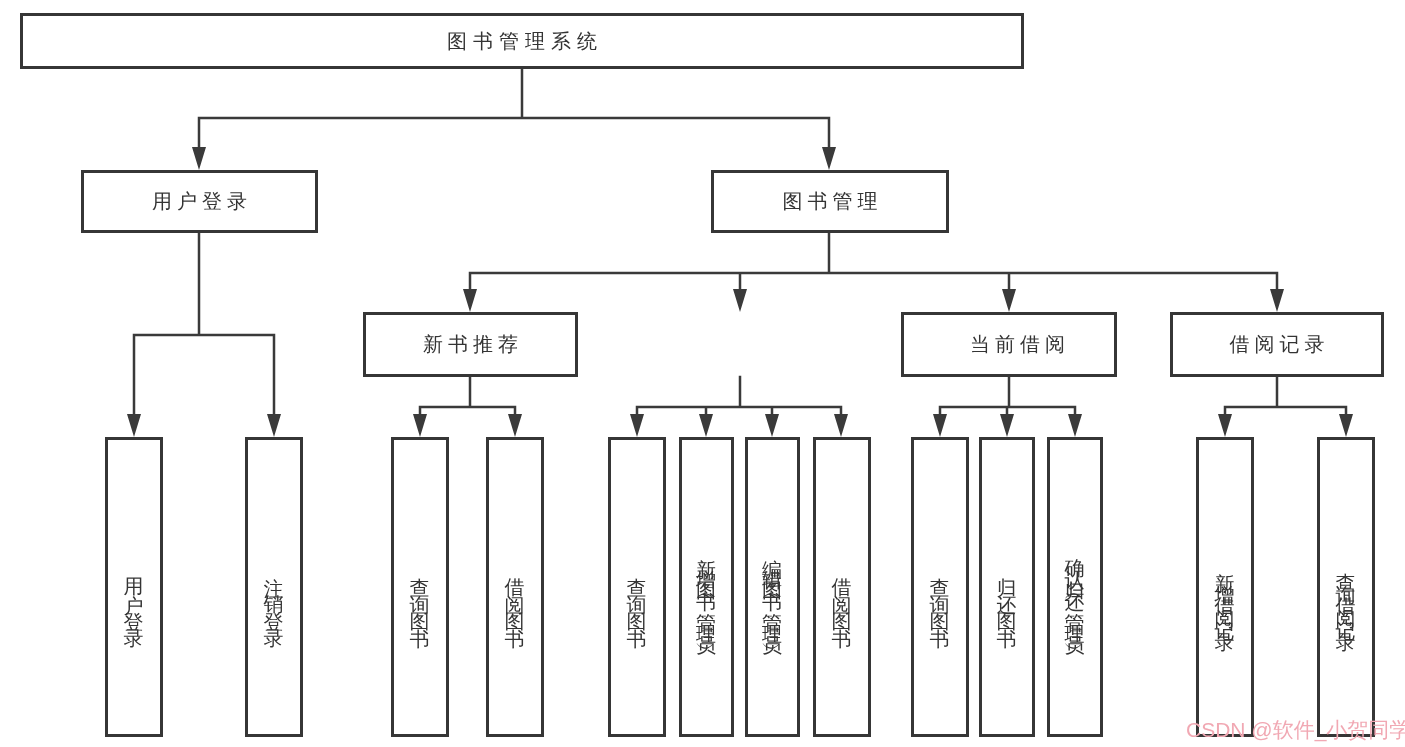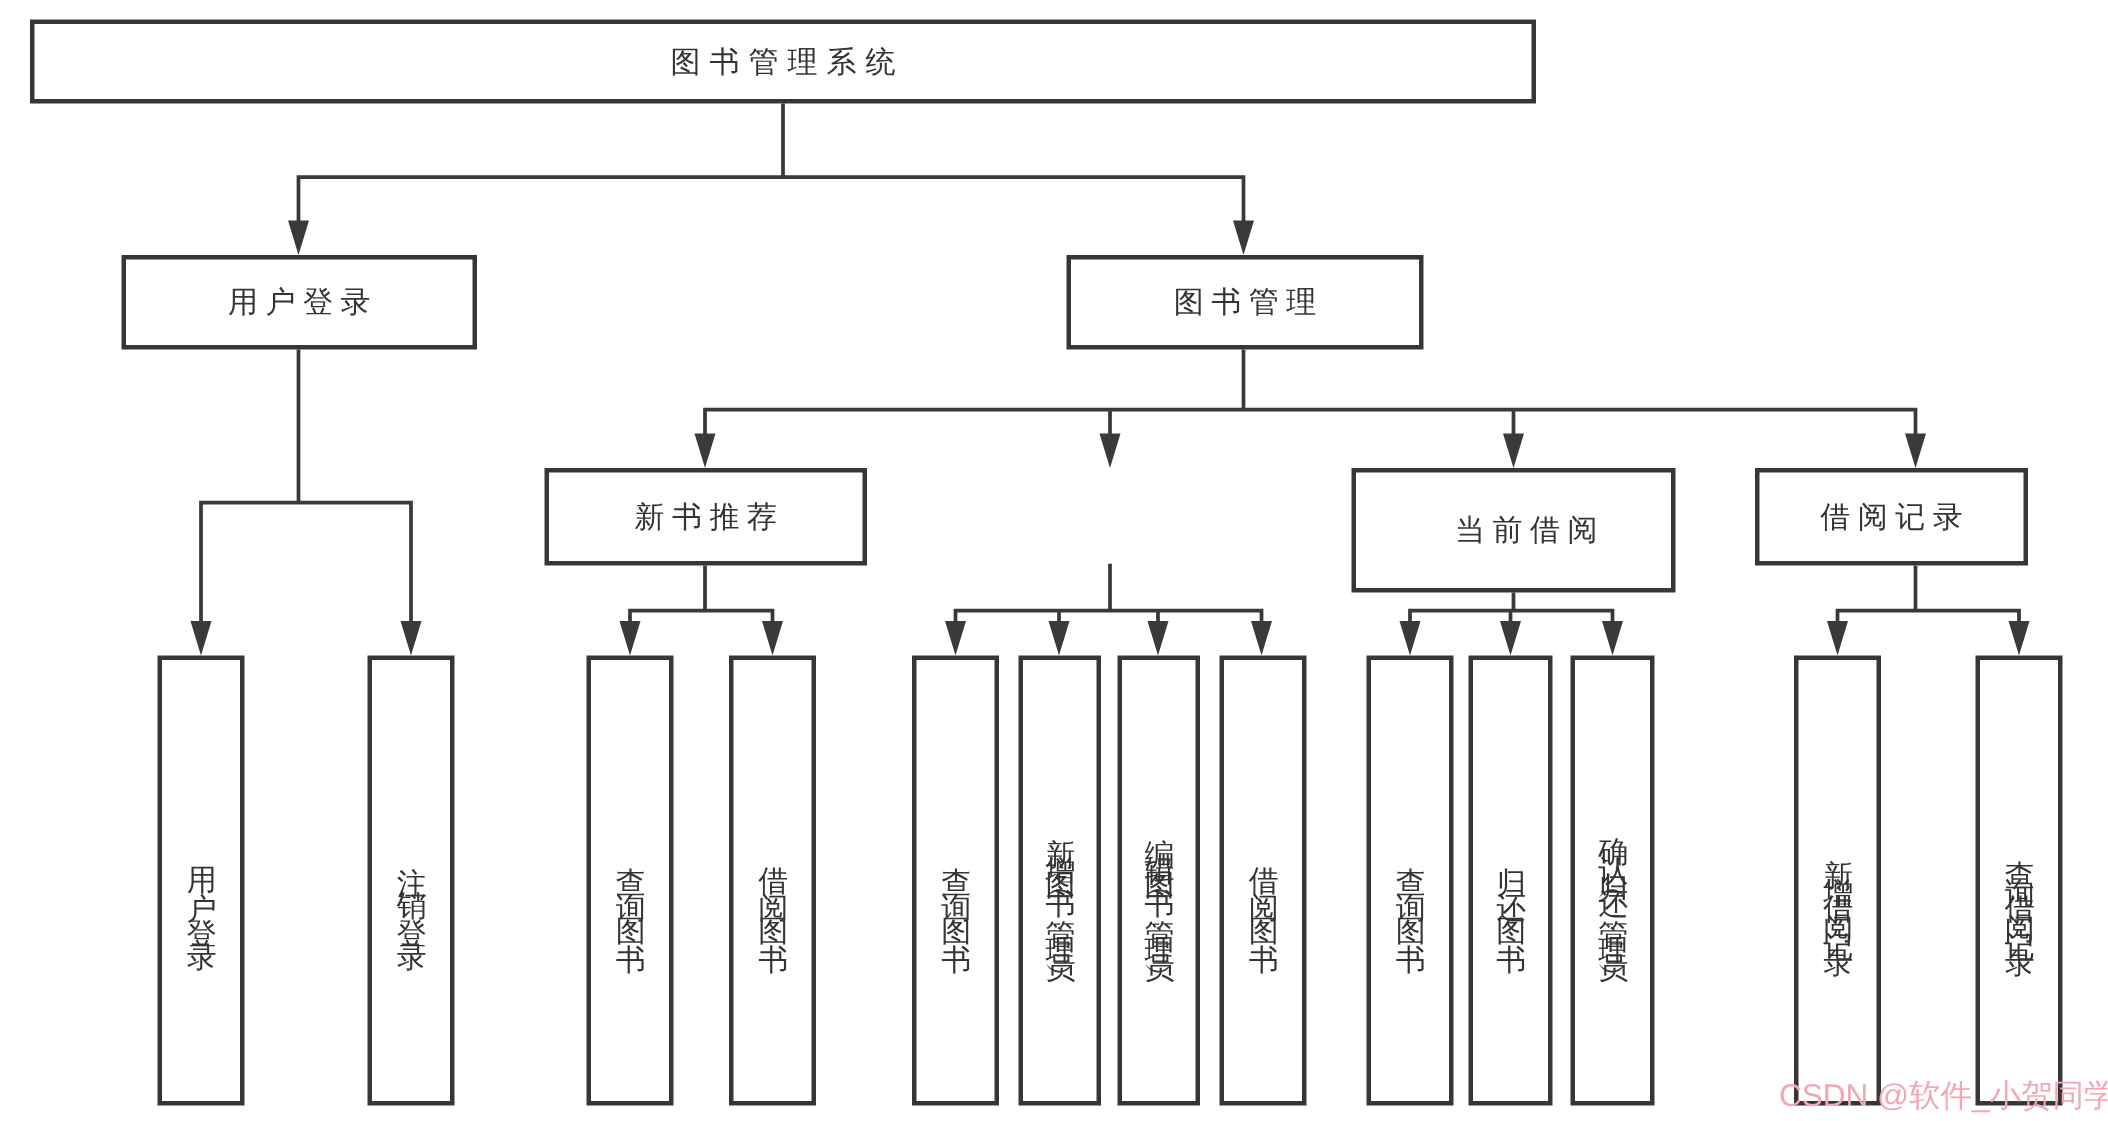--- a/index.html
+++ b/index.html
@@ -25,22 +25,22 @@
   }
   .len4 .v-label{letter-spacing:17px;margin-bottom:-17px;}
   .len6 .v-label{letter-spacing:12px;margin-bottom:-12px;}
   .len9 .v-label{letter-spacing:11px;margin-bottom:-11px;}
   
   .n-root{left:20px;top:13px;width:1004px;height:56px;}
   .n-user{left:81px;top:170px;width:237px;height:63px;}
   .n-book{left:711px;top:170px;width:238px;height:63px;}
   .n-g1{left:363px;top:312px;width:215px;height:65px;}
   .n-g2{left:633px;top:312px;width:215px;height:65px;}
-  .n-g3{left:901px;top:312px;width:216px;height:83px;padding-left:17px;}
-  .n-g4{left:1170px;top:312px;width:182px;height:65px;align-items:center;}
+  .n-g3{left:901px;top:312px;width:216px;height:65px;padding-left:17px;}
+  .n-g4{left:1170px;top:312px;width:214px;height:65px;align-items:center;}
   .leaf{top:437px;height:300px;}
   .n-l1{left:105px;width:58px;}
   .n-l2{left:245px;width:58px;}
   .n-l3{left:391px;width:58px;}
   .n-l4{left:486px;width:58px;}
   .n-l5{left:608px;width:58px;}
   .n-l6{left:679px;width:55px;}
   .n-l7{left:745px;width:55px;}
   .n-l8{left:813px;width:58px;}
   .n-l9{left:911px;width:58px;}

